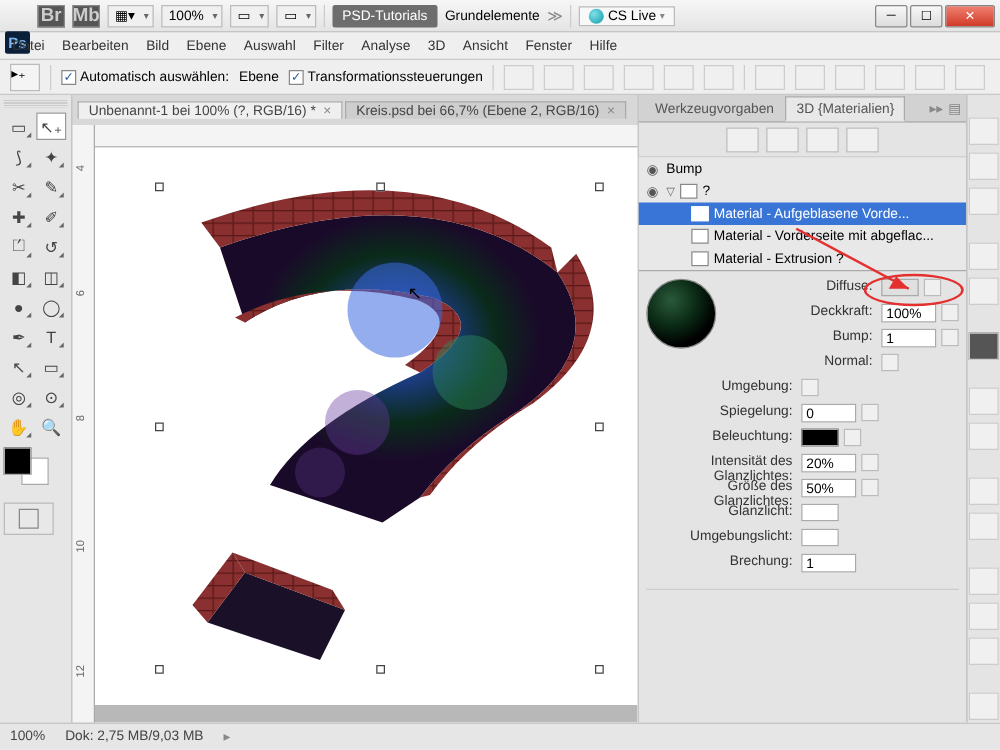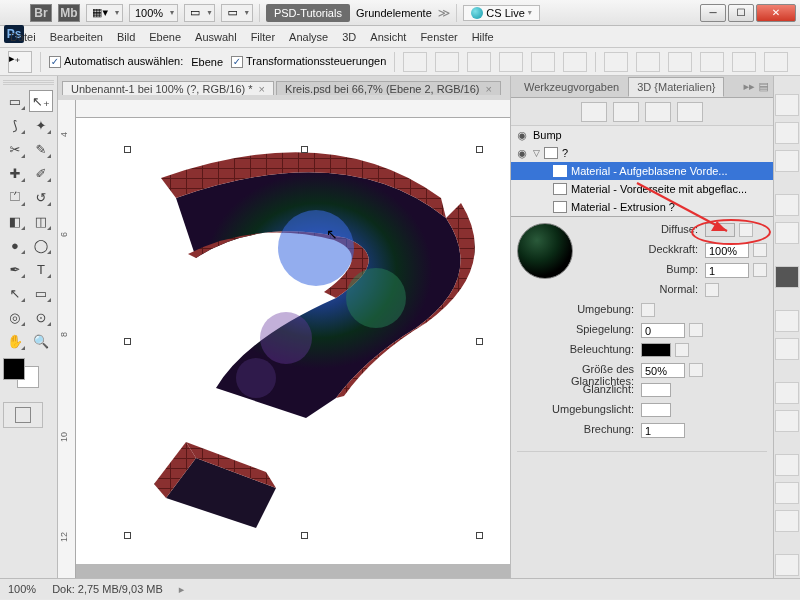--- a/index.html
+++ b/index.html
@@ -1,20 +1,20 @@
 <!DOCTYPE html>
 <html><head>
 <meta charset="utf-8">
 <style>
 * { margin: 0; padding: 0; box-sizing: border-box; font-family: Tahoma, Arial, sans-serif; font-size: 11px; }
 body { background: #e8e8e8; overflow: hidden; width: 800px; height: 600px; }
 
 .titlebar { height: 26px; background: linear-gradient(#f6f6f6, #e4e4e4); border-bottom: 1px solid #bbb; display: flex; align-items: center; padding: 0 4px; gap: 6px; }
 .titlebar .ps-icon { width: 20px; height: 18px; background: #0a1f3a; color: #7fb5ec; font-weight: bold; display: flex; align-items: center; justify-content: center; border-radius: 2px; font-size: 12px; margin-top: 42px; }
-.titlebar .br-icon, .titlebar .mb-icon { width: 22px; height: 18px; background: #555; color: #ccc; font-size: 12px; font-weight: bold; display: flex; align-items: center; justify-content: center; border: 1px solid #888; }
+.titlebar .br-icon, .titlebar .mb-icon { width: 22px; height: 18px; background: #555; color: #ccc; font-size: 15px; font-weight: bold; display: flex; align-items: center; justify-content: center; border: 1px solid #888; }
 .titlebar .dd { border: 1px solid #bbb; padding: 1px 14px 1px 5px; background: #f0f0f0; position: relative; height: 18px; display: flex; align-items: center; }
 .titlebar .dd::after { content: "▾"; position: absolute; right: 3px; font-size: 8px; color: #666; }
 .titlebar .sep { width: 1px; height: 18px; background: #ccc; }
 .titlebar .label-dark { background: #6d6d6d; color: #fff; padding: 3px 8px; border-radius: 2px; }
 .titlebar .expand { font-size: 12px; color: #888; }
 .cslive { display: flex; align-items: center; gap: 3px; border: 1px solid #bbb; padding: 1px 7px; background: #f8f8f8; }
 .cs-dot { width: 12px; height: 12px; border-radius: 50%; background: radial-gradient(circle at 35% 35%, #7de0e8, #1399aa); }
 .winbtns { display: flex; gap: 2px; margin-left: auto; }
 .winbtn { width: 26px; height: 18px; border: 1px solid #888; background: linear-gradient(#f8f8f8, #dcdcdc); display: flex; align-items: center; justify-content: center; font-size: 10px; border-radius: 2px; }
 .winbtn.close { background: linear-gradient(#f08070, #d03a28); color: #fff; width: 40px; }
@@ -348,20 +348,25 @@
             <span class="lbl">Spiegelung:</span>
             <span class="val">0</span>
             <span class="mini"></span>
           </div>
         <div class="prop-row">
             <span class="lbl">Beleuchtung:</span>
             <span class="sw black"></span>
             <span class="mini"></span>
           </div>
         <div class="prop-row">
+            <span class="lbl">Intensität des Glanzlichtes:</span>
+            <span class="val">20%</span>
+            <span class="mini"></span>
+          </div>
+        <div class="prop-row">
             <span class="lbl">Größe des Glanzlichtes:</span>
             <span class="val">50%</span>
             <span class="mini"></span>
           </div>
         <div class="prop-row">
             <span class="lbl">Glanzlicht:</span>
             <span class="sw"></span>
           </div>
         <div class="prop-row">
             <span class="lbl">Umgebungslicht:</span>

